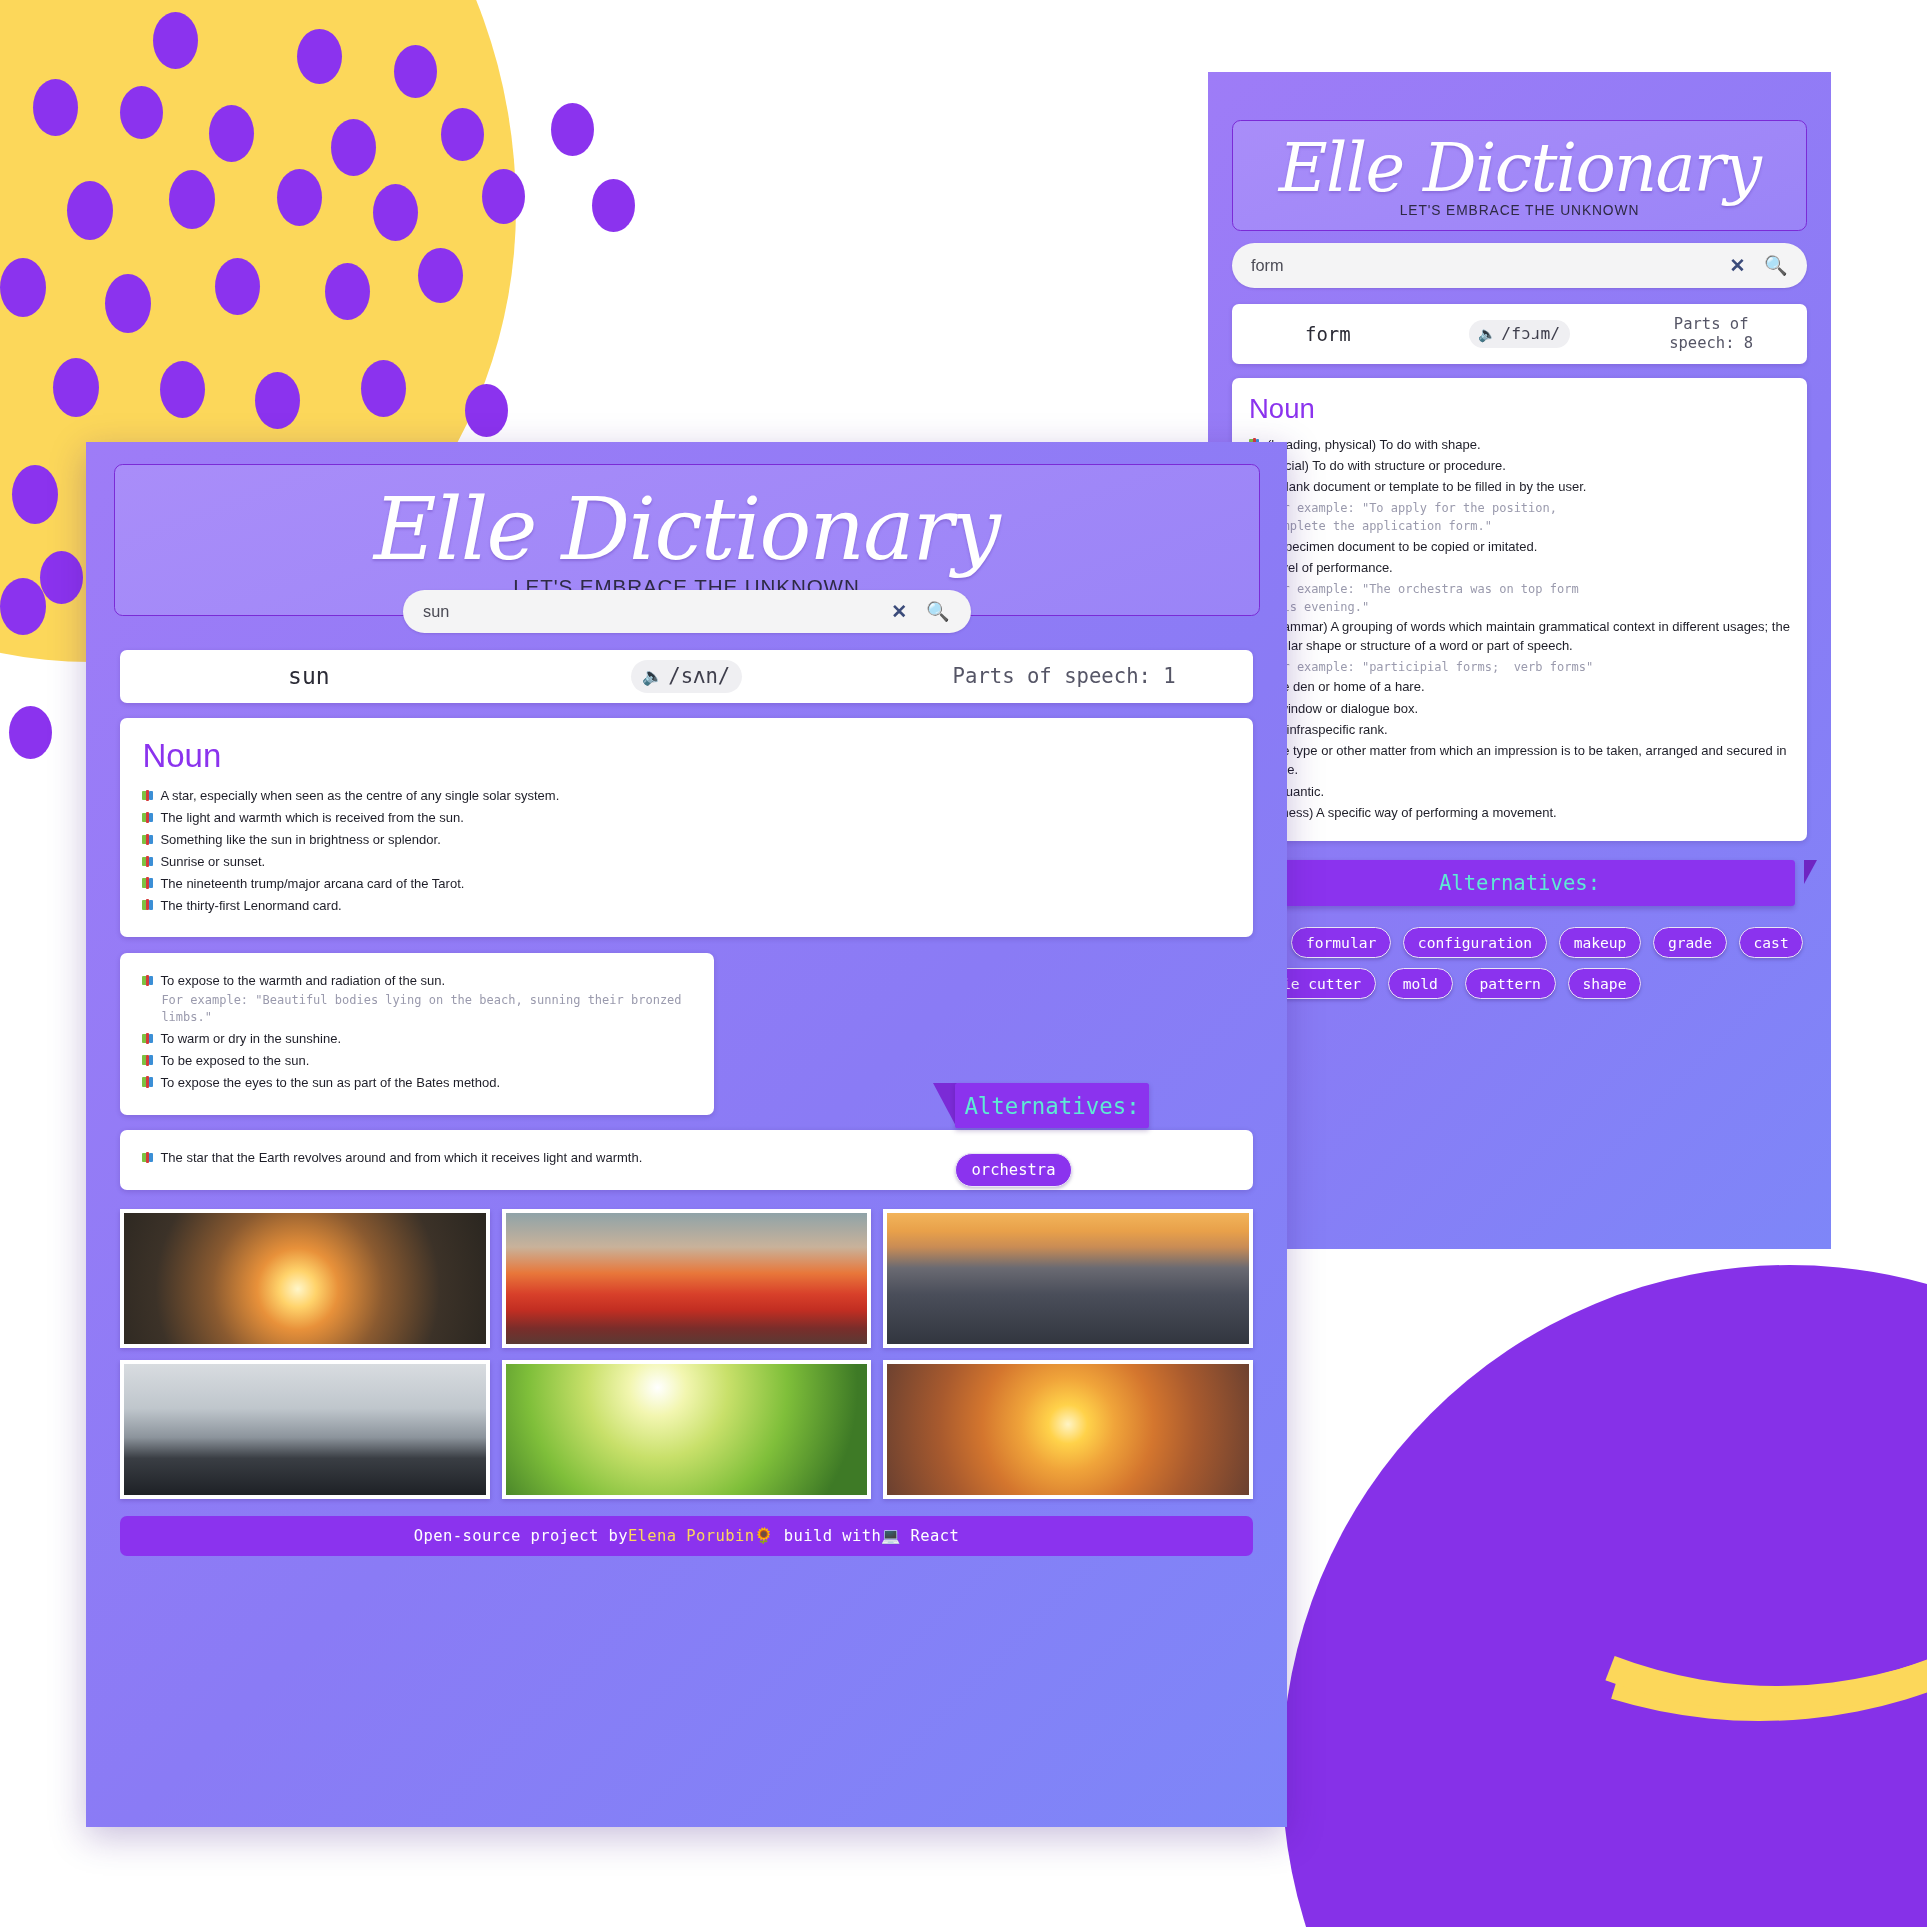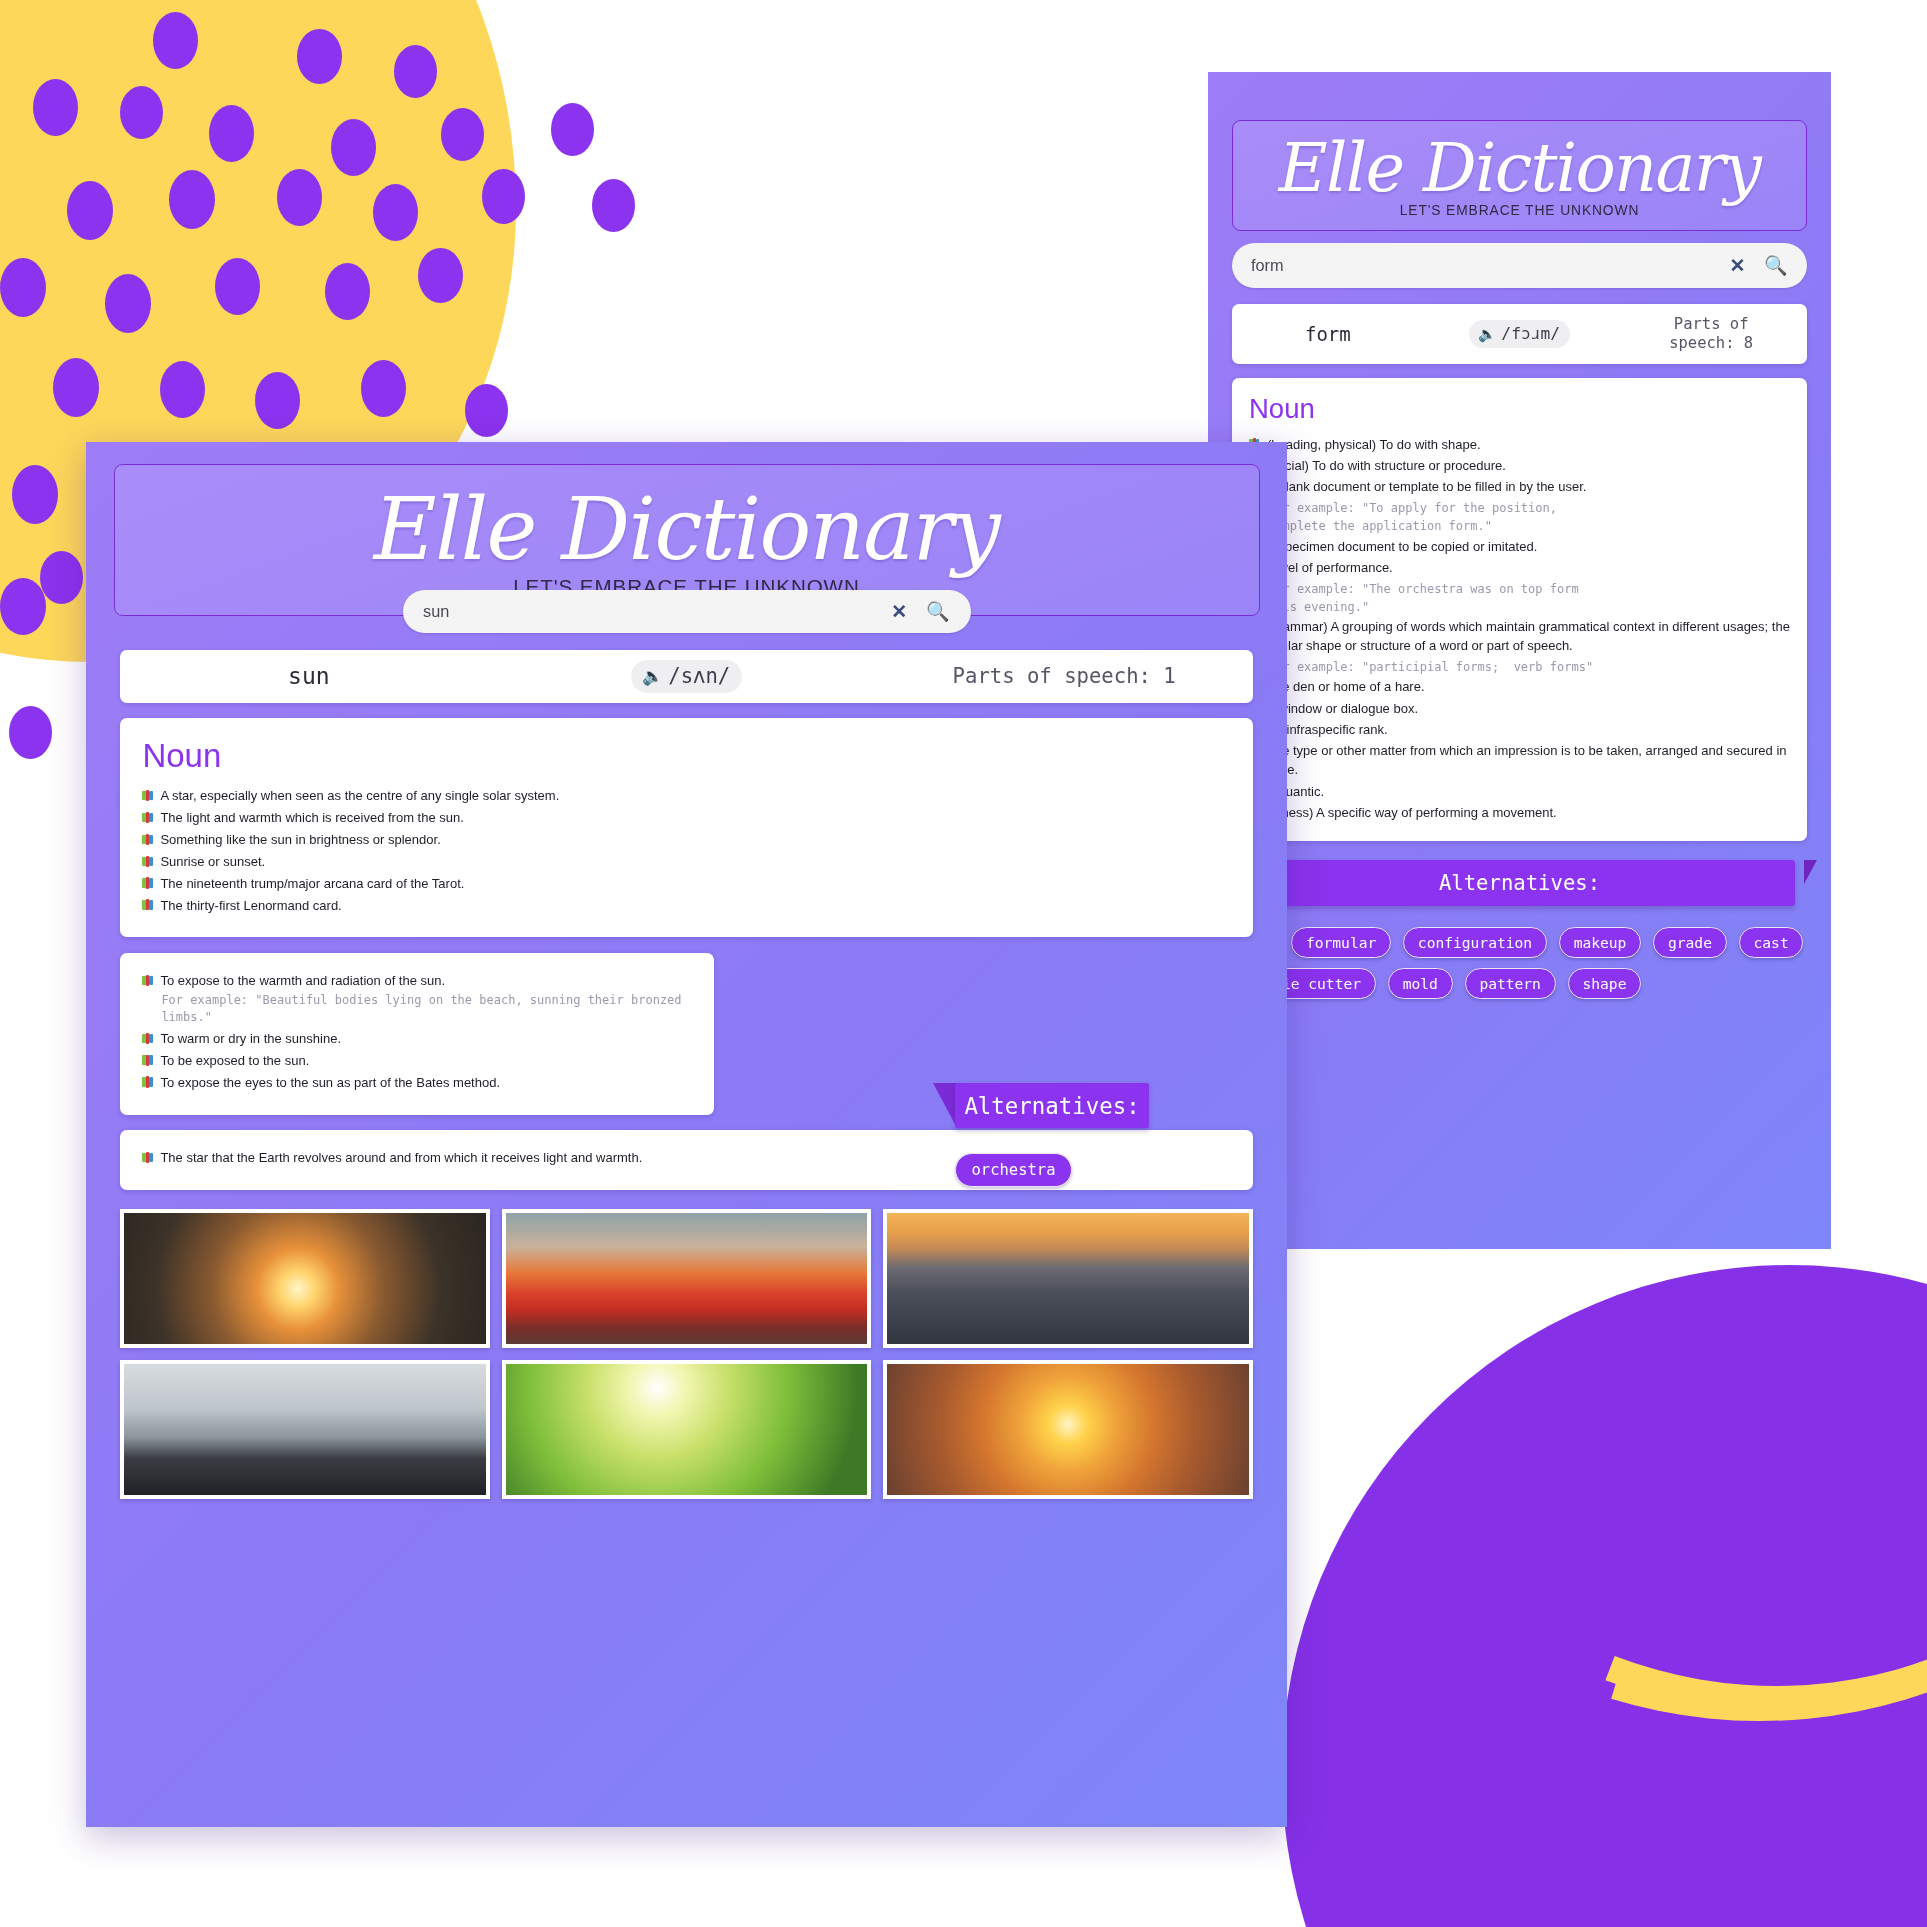--- a/index.html
+++ b/index.html
@@ -162,21 +162,21 @@
   .example {
     font-family: "DejaVu Sans Mono", monospace;
     color: #9A9AAD;
     white-space: pre-wrap;
   }
 
   
   .alt-wrap { position: absolute; }
   .alt-ribbon {
     background: #8B33EE;
-    color: #ffffff;
+    color: #5eead4;
     font-family: "DejaVu Sans Mono", monospace;
     text-align: center;
     display: flex; align-items: center; justify-content: center;
     box-shadow: 0 2.6px 5.2px rgba(60,20,120,.25);
   }
   .ribbon-tail {
     position: absolute;
     width: 0; height: 0;
     border-style: solid;
   }
@@ -397,14 +397,20 @@
         <div style="background:linear-gradient(180deg,#D8DCE0 0%,#BFC6CC 34%,#8C949C 56%,#3A3E44 72%,#1E2126 100%);background-size:cover;"></div>
       </div>
       <div class="imgcell" style="height:139px;">
         <div style="background:radial-gradient(circle at 42% 18%, #FFFFFF 0%, #F2F6B0 12%, #C8E06A 30%, #7FBF3A 55%, #3E7A26 85%), linear-gradient(#9ED35A,#2E5C1E);background-size:cover;"></div>
       </div>
       <div class="imgcell" style="height:139px;">
         <div style="background:radial-gradient(circle at 50% 46%, #FFF4C4 0%, #FFD24A 10%, #F0A43A 24%, #D4762E 44%, #A85A2E 66%, #6A4030 100%);background-size:cover;"></div>
       </div>
     </div>
 
+  <div class="footer" style="margin:17px 34px 0 34px; height:40px; font-size:15.5px;">
+    <span>Open-source project by </span>
+      <span class="hl">Elena Porubin</span>
+      <span> 🌻 build with </span>
+      <span>💻 React</span>
+  </div>
 </div>
 
 
 </body></html>

